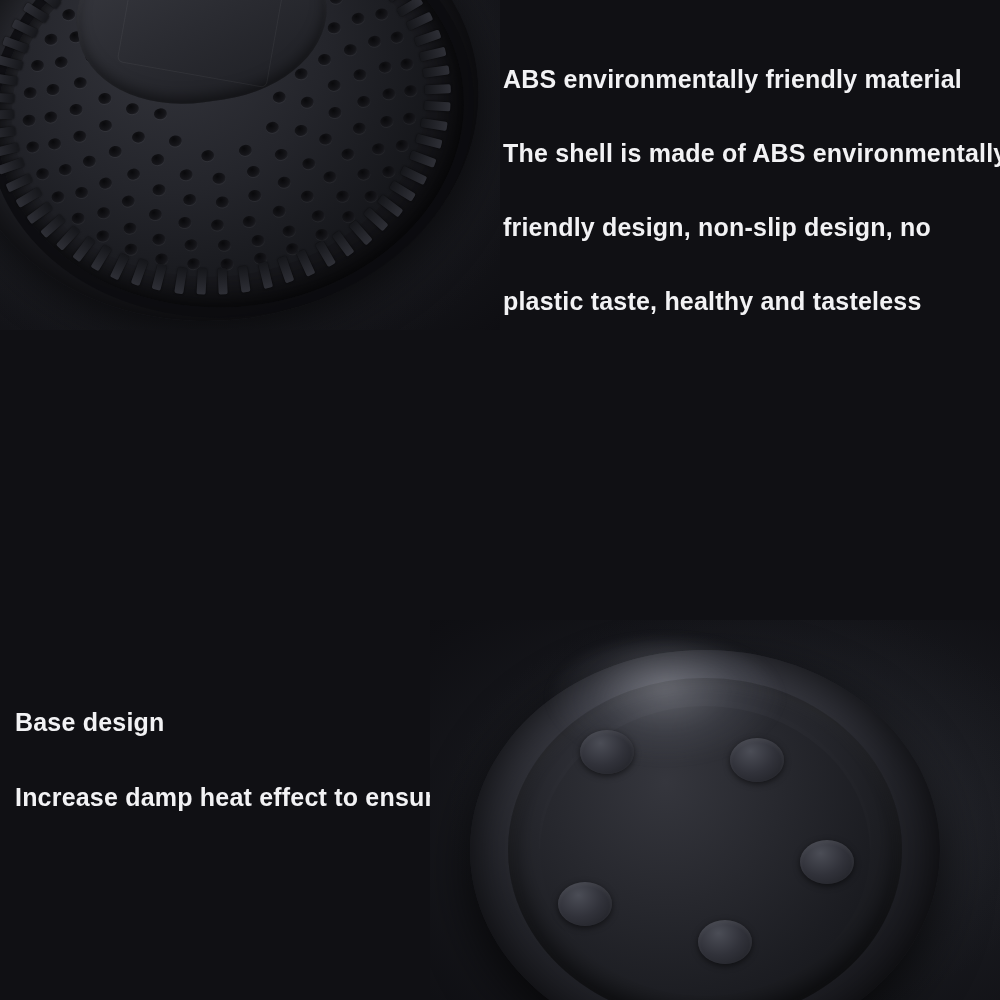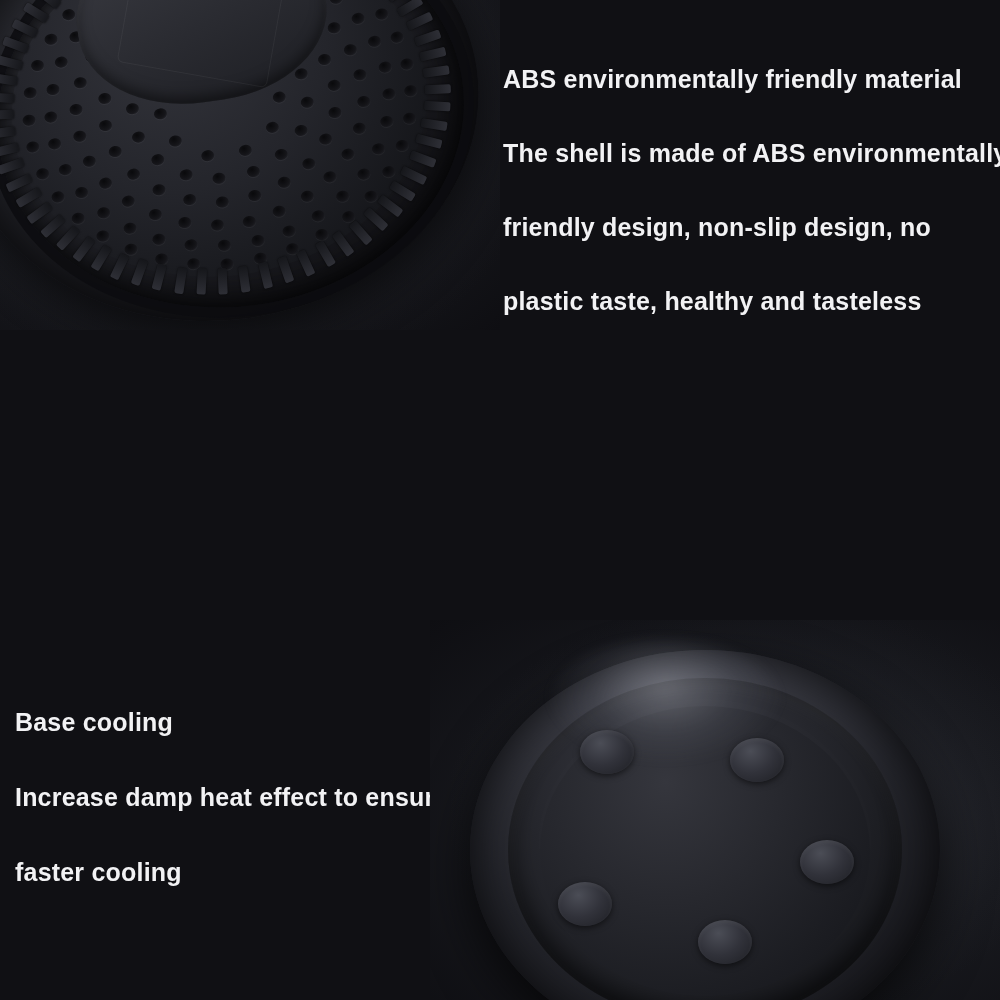--- a/index.html
+++ b/index.html
@@ -386,23 +386,22 @@
   </div>
 
   <div class="text-block" id="text-top">
     <div class="line">ABS environmentally friendly material</div>
     <div class="line">The shell is made of ABS environmentally</div>
     <div class="line">friendly design, non-slip design, no</div>
     <div class="line">plastic taste, healthy and tasteless</div>
   </div>
 
   <div class="text-block" id="text-bottom">
-    <div class="line">Base cooling</div>
+    <div class="line">Base design</div>
     <div class="line">Increase damp heat effect to ensure</div>
-    <div class="line">faster cooling</div>
   </div>
 
   <div class="photo-bottom">
     <div class="base-glow"></div>
     <div class="base-outer"></div>
     <div class="base-rim"></div>
     <div class="base-plate"></div>
     <div class="base-highlight"></div>
     <div class="foot" style="left:150px; top:110px;"></div>
     <div class="foot" style="left:300px; top:118px;"></div>

